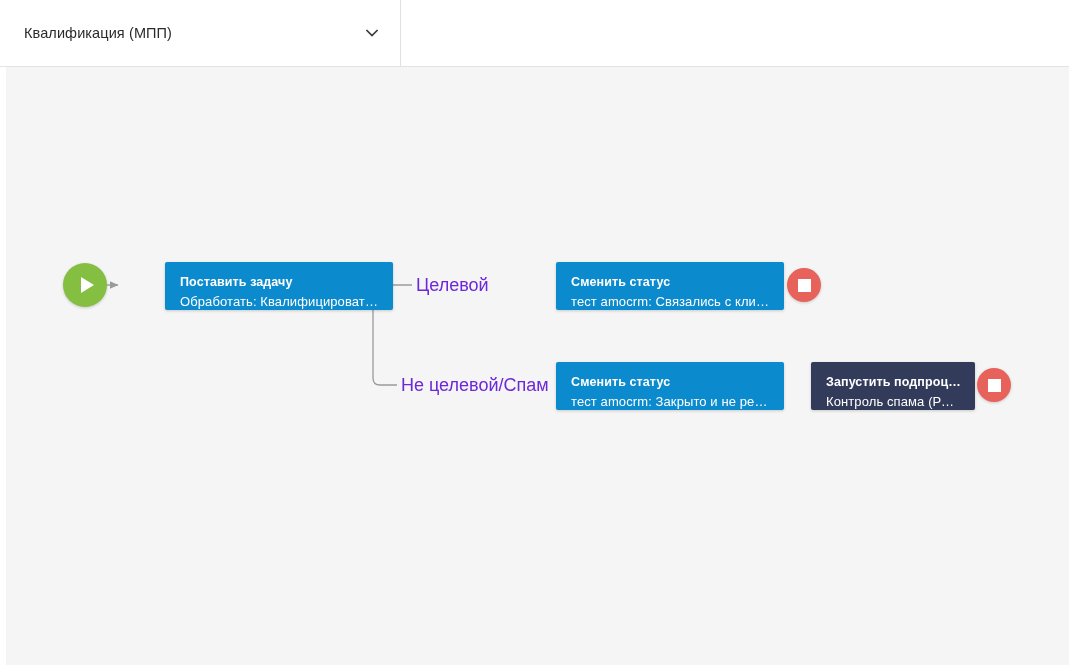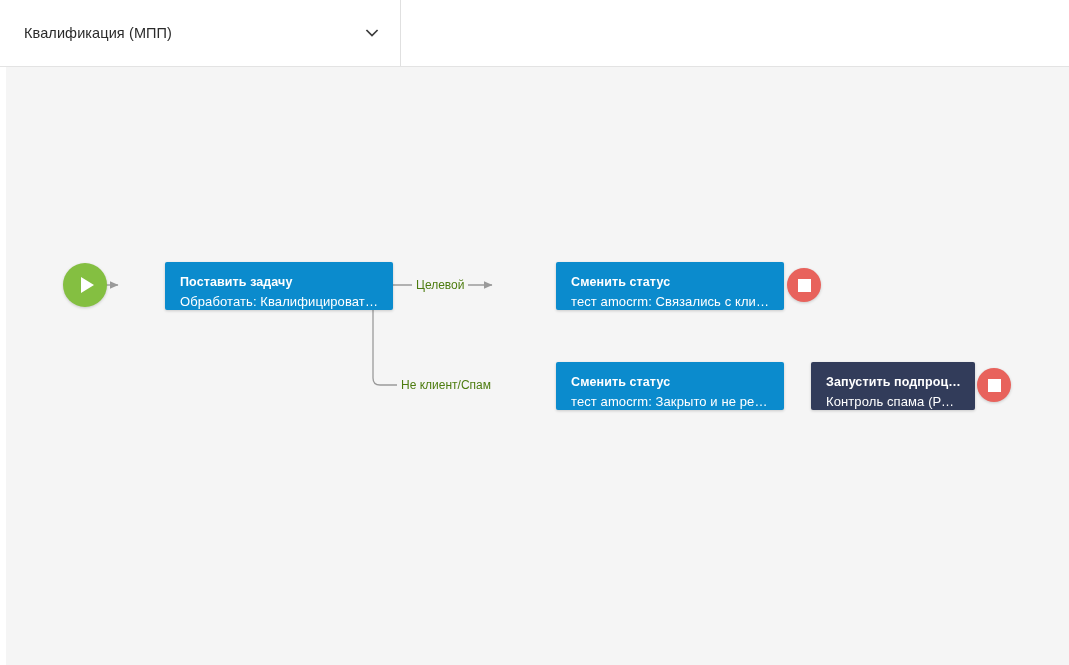--- a/index.html
+++ b/index.html
@@ -137,22 +137,22 @@
   }
   .stop-glyph {
     width: 13px;
     height: 13px;
     background: #ffffff;
   }
 
   
   .edge-label {
     position: absolute;
-    font-size: 12px;
-    color: #4d7c0f;
+    font-size: 18px;
+    color: #6d28d9;
     background: #f5f5f5;
     padding: 0 4px;
     white-space: nowrap;
     line-height: 15px;
   }
 </style>
 </head>
 <body>
 
 <div id="header-bar">
@@ -194,21 +194,21 @@
     <span class="play-glyph"></span>
   </div>
 
   <div class="node task-node blue" style="left:125px; top:195px; width:228px; height:48px;">
     <div class="node-title">Поставить задачу</div>
     <div class="node-subtitle">Обработать: Квалифицировать з...</div>
   </div>
 
   <div class="edge-label" style="left:406px; top:211px;">Целевой</div>
 
-  <div class="edge-label" style="left:391px; top:311px;">Не клиент/Спам</div>
+  <div class="edge-label" style="left:391px; top:311px;">Не целевой/Спам</div>
 
   <div class="node task-node blue" style="left:516px; top:195px; width:228px; height:48px;">
     <div class="node-title">Сменить статус</div>
     <div class="node-subtitle">тест amocrm: Связались с клиент...</div>
   </div>
 
   <div class="node round-node end" style="left:781px; top:268px; width:34px; height:34px; top:201px;">
     <span class="stop-glyph"></span>
   </div>
 

